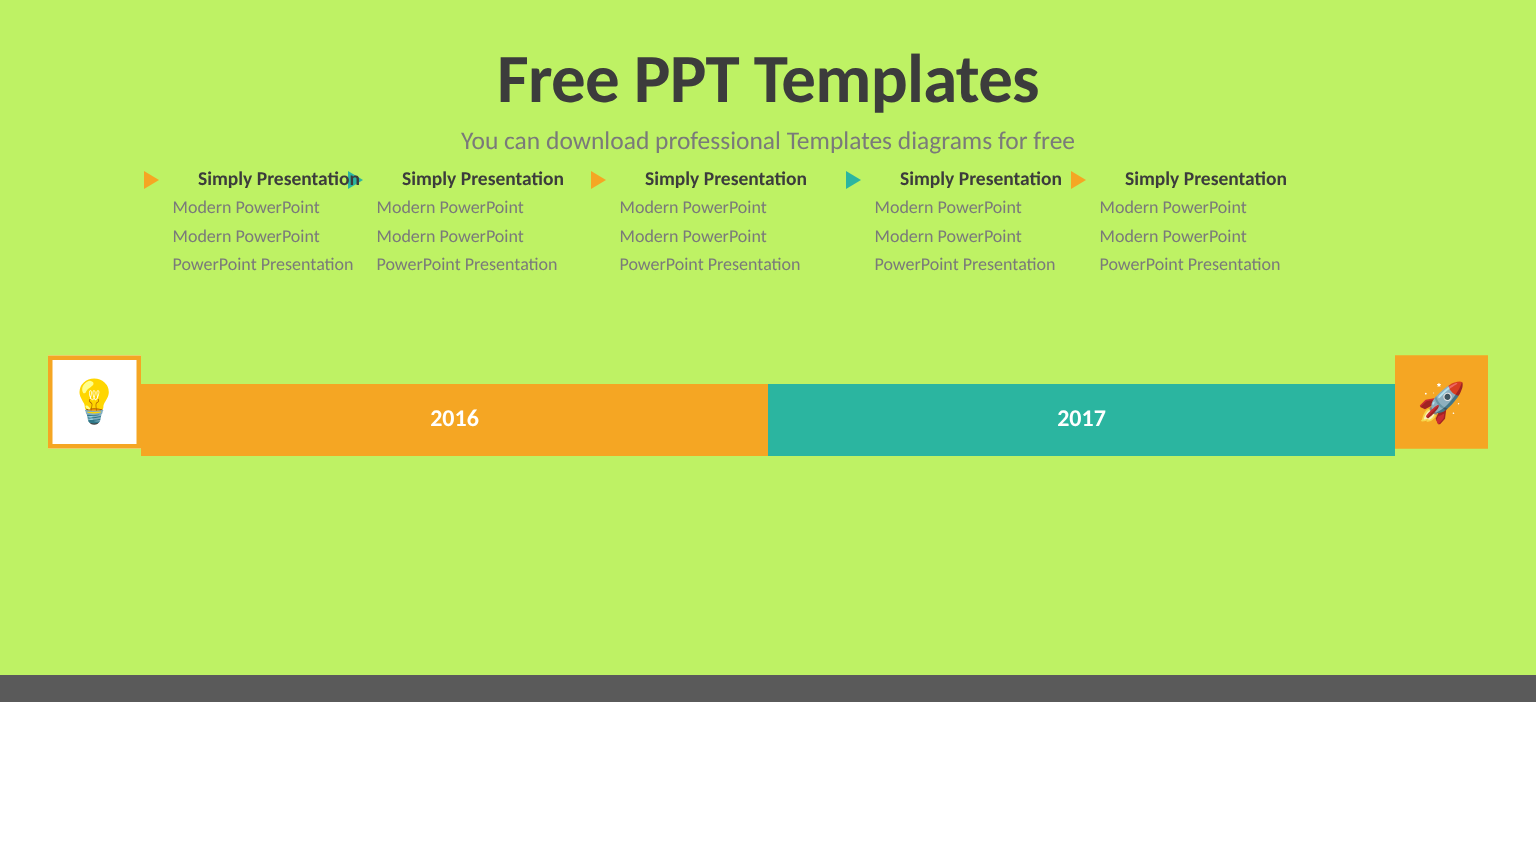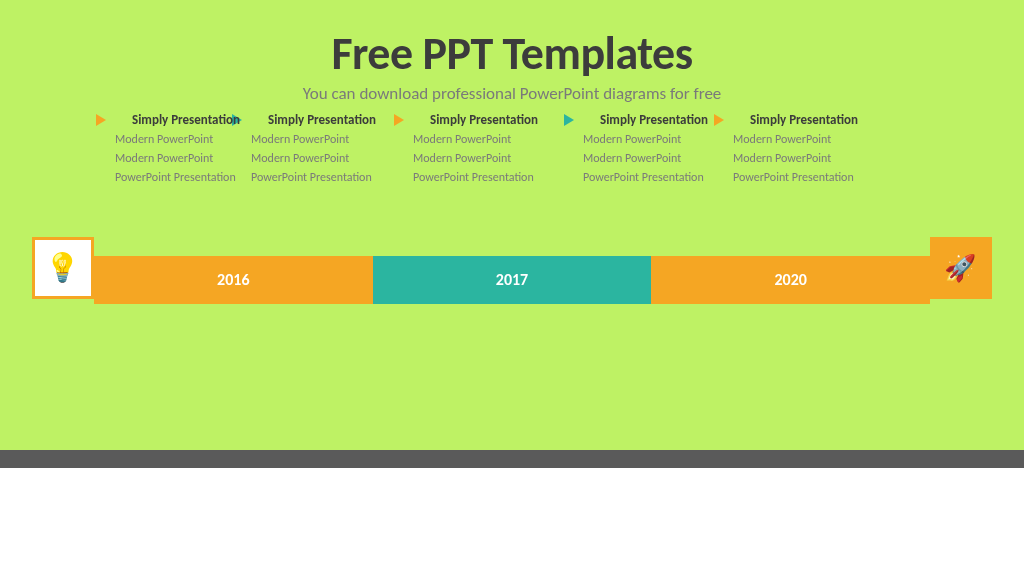--- a/index.html
+++ b/index.html
@@ -183,21 +183,21 @@
       flex-shrink: 0;
     }
   </style>
 </head>
 <body>
 
 <div class="page">
 
   <div class="header">
     <div class="header-title">Free PPT Templates</div>
-    <div class="header-subtitle">You can download professional PowerPoint diagrams for free</div>
+    <div class="header-subtitle">You can download professional Templates diagrams for free</div>
   </div>
 
   <div class="timeline-area">
 
     <div class="label-block top-label-2017">
       <div class="label-title-row">
         <svg class="chevron-icon" viewBox="0 0 16 16">
           <polygon points="2,2 12,8 2,14" fill="#2bb5a0"></polygon>
         </svg>
         <span class="label-title">Simply Presentation</span>
@@ -225,23 +225,20 @@
         <span class="bulb-icon">💡</span>
       </div>
 
       <div class="bar-segments">
         <div class="segment seg-orange">
           <span>2016</span>
         </div>
         <div class="segment seg-teal">
           <span>2017</span>
         </div>
-        <div class="segment seg-orange">
-          <span>2020</span>
-        </div>
       </div>
 
       <div class="icon-box icon-box-right">
         <span class="rocket-icon">🚀</span>
       </div>
     </div>
 
     <div class="label-block bottom-label-2016">
       <div class="label-title-row">
         <svg class="chevron-icon" viewBox="0 0 16 16">

